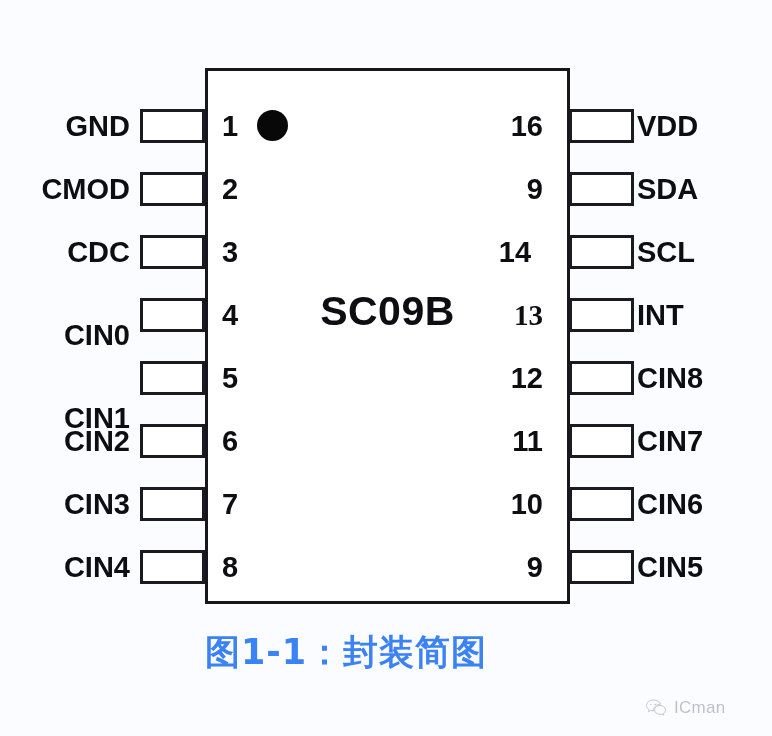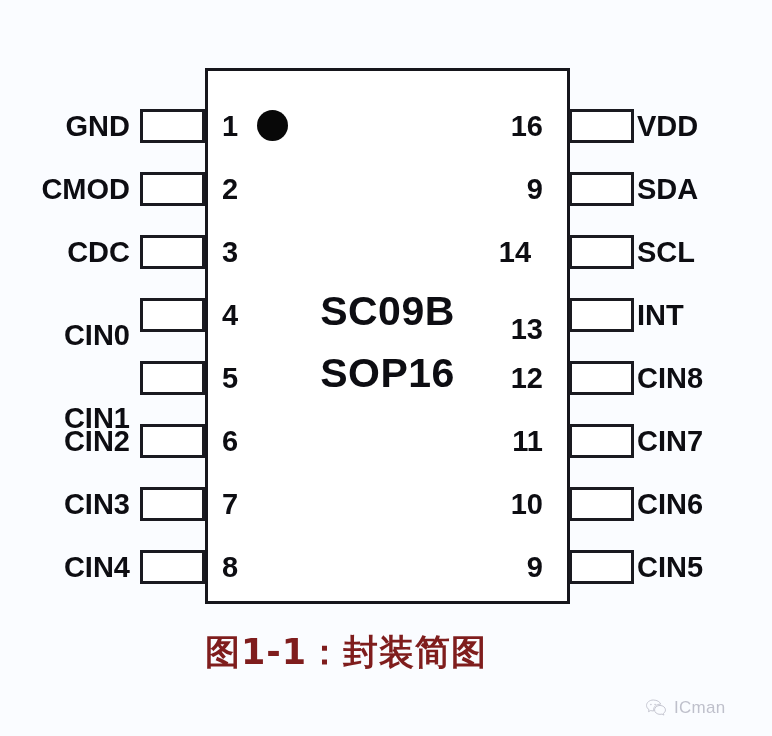--- a/index.html
+++ b/index.html
@@ -110,21 +110,21 @@
   
   .caption {
     position: absolute;
     left: 0;
     top: 629px;
     width: 692px;
     text-align: center;
     font-family: "DejaVu Sans", "Liberation Sans", sans-serif;
     font-weight: bold;
     font-size: 35px;
-    color: #7f1d1d;
+    color: #3b82f6;
     letter-spacing: 1px;
   }
 
   
   .watermark {
     position: absolute;
     left: 645px;
     top: 698px;
     display: flex;
     align-items: center;
@@ -147,21 +147,20 @@
 <body>
 
 <div id="diagram">
 
   <div class="chip-body"></div>
 
   <div class="pin1-dot"></div>
 
   <div class="part-marking">
     <div>SC09B</div>
-    <div>SOP16</div>
   </div>
 
   <div id="pin-layer">
       <div class="lead left" style="top: 109px;"></div>
       <div class="pin-num left" style="top: 109px;">1</div>
       <div class="pin-name left" style="top: 109px;">GND</div>
       <div class="lead left" style="top: 172px;"></div>
       <div class="pin-num left" style="top: 172px;">2</div>
       <div class="pin-name left" style="top: 172px;">CMOD</div>
       <div class="lead left" style="top: 235px;"></div>
@@ -185,21 +184,21 @@
       <div class="lead right" style="top: 109px;"></div>
       <div class="pin-num right" style="top: 109px;">16</div>
       <div class="pin-name right" style="top: 109px;">VDD</div>
       <div class="lead right" style="top: 172px;"></div>
       <div class="pin-num right" style="top: 172px;">9</div>
       <div class="pin-name right" style="top: 172px;">SDA</div>
       <div class="lead right" style="top: 235px;"></div>
       <div class="pin-num right" style="top: 235px; text-align: center;">14</div>
       <div class="pin-name right" style="top: 235px;">SCL</div>
       <div class="lead right" style="top: 298px;"></div>
-      <div class="pin-num right" style="top: 312px;">13</div>
+      <div class="pin-num right" style="top: 298px; font-family: Liberation Serif, serif;">13</div>
       <div class="pin-name right" style="top: 298px;">INT</div>
       <div class="lead right" style="top: 361px;"></div>
       <div class="pin-num right" style="top: 361px; text-align: right;">12</div>
       <div class="pin-name right" style="top: 361px;">CIN8</div>
       <div class="lead right" style="top: 424px;"></div>
       <div class="pin-num right" style="top: 424px;">11</div>
       <div class="pin-name right" style="top: 424px;">CIN7</div>
       <div class="lead right" style="top: 487px;"></div>
       <div class="pin-num right" style="top: 487px;">10</div>
       <div class="pin-name right" style="top: 487px;">CIN6</div>

